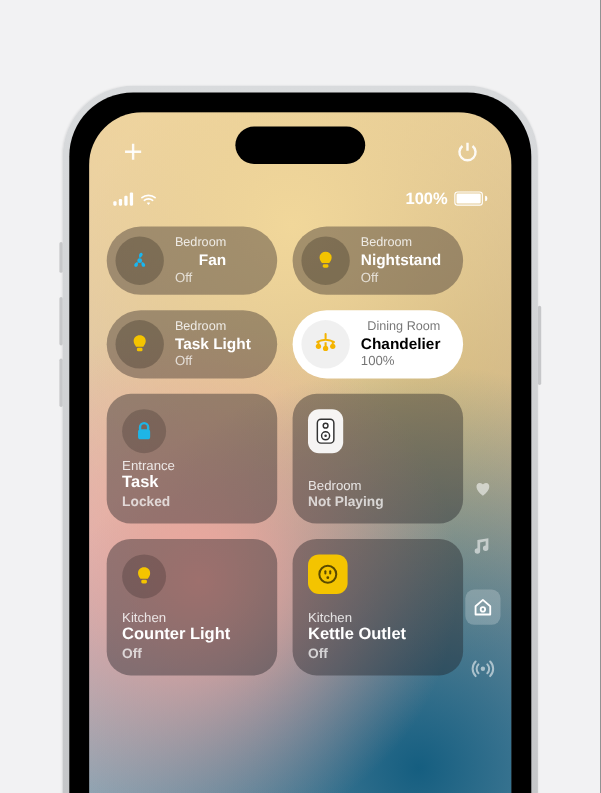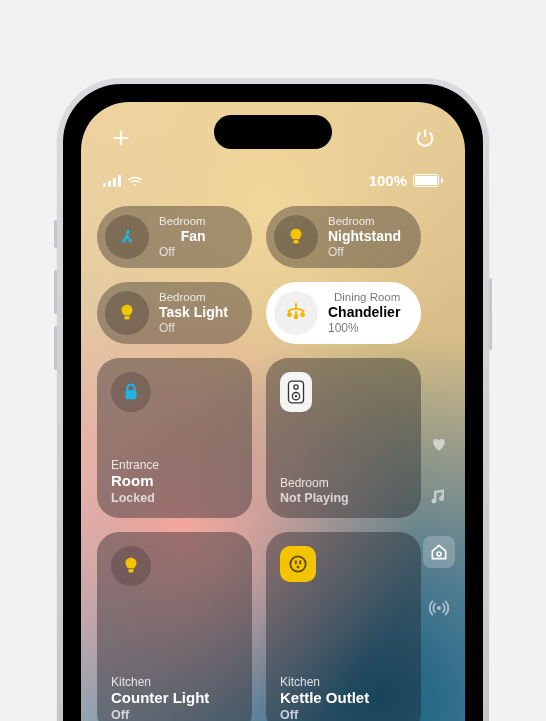--- a/index.html
+++ b/index.html
@@ -178,22 +178,22 @@
   .tile .tile-icon.square {
     border-radius: 10px;
     background: rgba(255,255,255,0.92);
     width: 32px; height: 40px;
   }
   .tile .tile-text { display: flex; flex-direction: column; line-height: 1.22; }
   .tile-room { font-size: 12px; color: rgba(255,255,255,0.82); font-weight: 500; }
   .tile-name { font-size: 15px; font-weight: 600; }
   .tile-state { font-size: 12.5px; color: rgba(255,255,255,0.72); font-weight: 700; }
 
-  .row.tall .tile { height: 160px; }
-  .row.cut .tile { height: 203px; } 
+  .row.tall .tile { height: 118px; }
+  .row.cut .tile { height: 124px; } 
 
   
   .siderail {
     position: absolute;
     right: 10px;
     top: 330px;
     display: flex;
     flex-direction: column;
     gap: 28px;
     align-items: center;
@@ -347,21 +347,21 @@
         <div class="row tall">
           <div class="tile">
             <div class="tile-icon">
               <svg class="ico" viewBox="0 0 24 24">
                 <path d="M8 10 V8 a4 4 0 0 1 8 0 V10" stroke="#1eb5e6" stroke-width="2.4" fill="none" stroke-linecap="round"></path>
                 <rect x="6" y="10" width="12" height="10" rx="2.6" fill="#1eb5e6"></rect>
               </svg>
             </div>
             <div class="tile-text">
               <span class="tile-room">Entrance</span>
-              <span class="tile-name">Room</span>
+              <span class="tile-name">Task</span>
               <span class="tile-state">Locked</span>
             </div>
           </div>
 
           <div class="tile">
             <div class="tile-icon square">
               <svg viewBox="0 0 24 30" width="20" height="26">
                 <rect x="3" y="2" width="18" height="26" rx="4" fill="#fff" stroke="#333" stroke-width="1.6"></rect>
                 <circle cx="12" cy="9" r="2.6" fill="none" stroke="#333" stroke-width="1.6"></circle>
                 <circle cx="12" cy="20" r="4.4" fill="none" stroke="#333" stroke-width="1.6"></circle>

